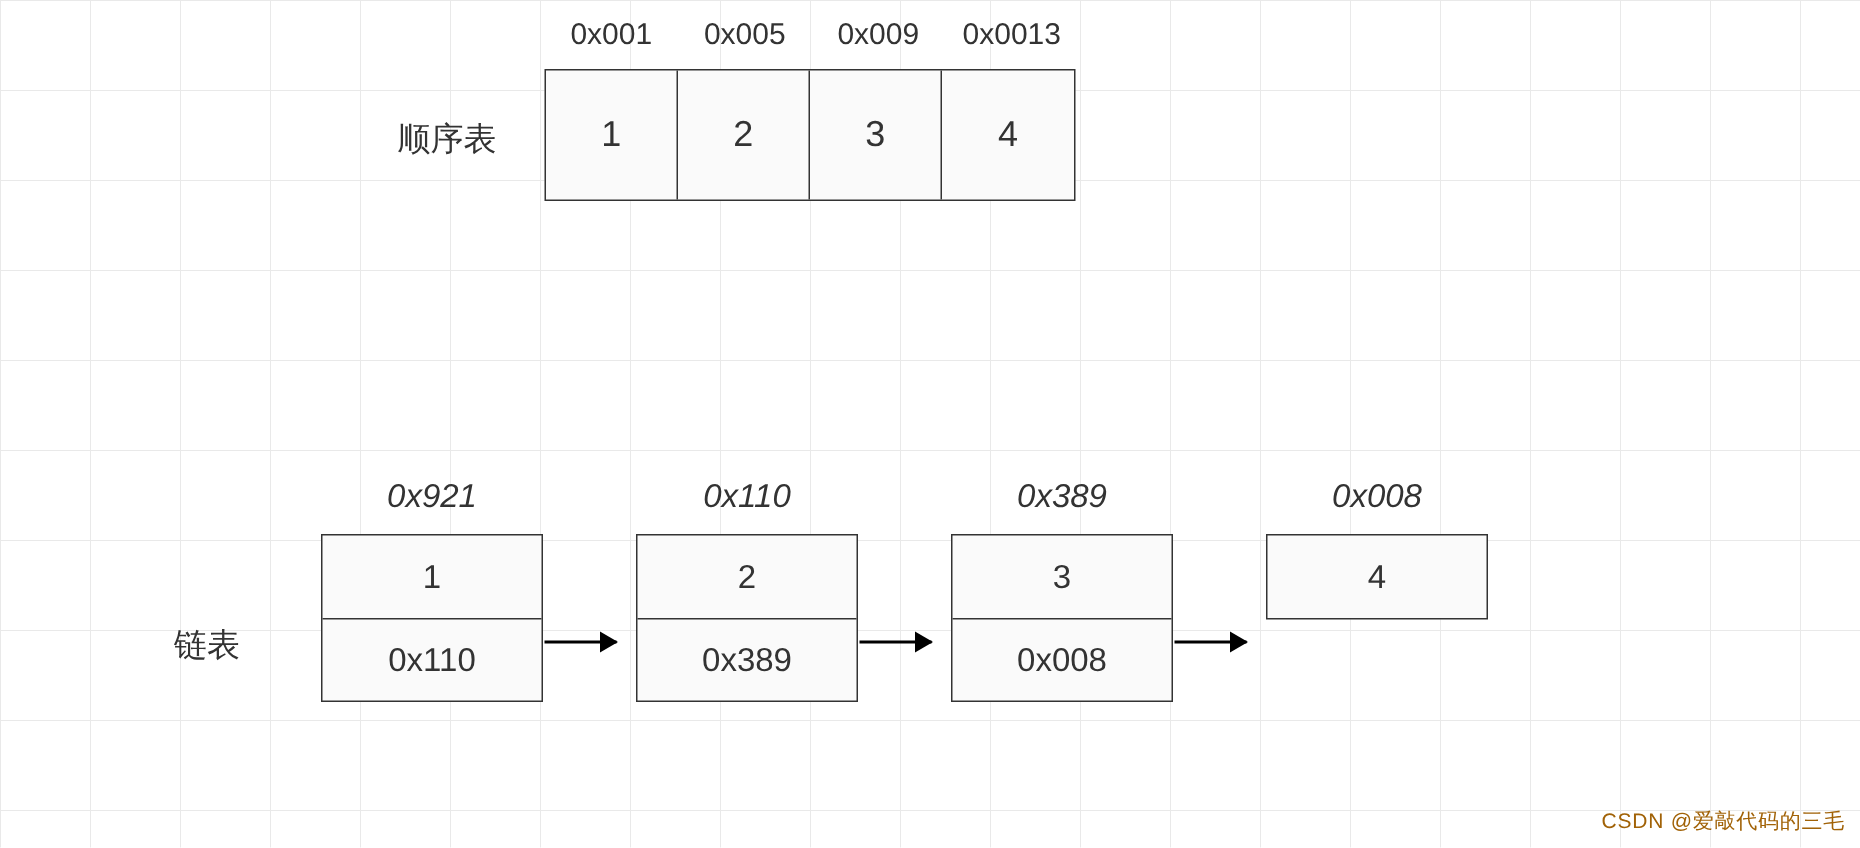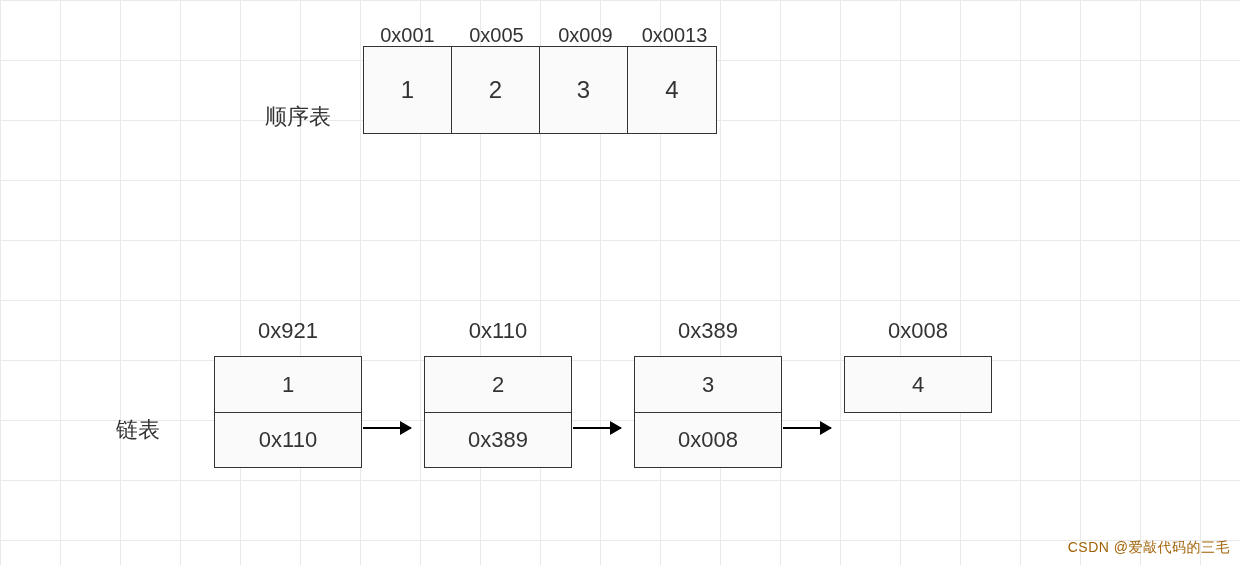--- a/index.html
+++ b/index.html
@@ -28,21 +28,20 @@
     font-size: 22px;
     color: #333;
   }
 
   
   .array-addr-row {
     position: absolute;
     top: 12px;
     left: 363px;
     display: flex;
-    margin-top: 12px;
   }
   .array-addr-row > div {
     width: 89px;
     text-align: center;
     font-size: 20px;
     color: #333;
   }
   .array-cells {
     position: absolute;
     top: 46px;
@@ -78,20 +77,21 @@
     font-size: 22px;
     color: #333;
   }
   .node .ptr { border-top: 1px solid #333; }
   .node-addr {
     position: absolute;
     font-size: 22px;
     color: #333;
     text-align: center;
     width: 148px;
+    font-style: italic;
   }
 
   
   .arrow {
     position: absolute;
     height: 2px;
     background: #000;
   }
   .arrow::after {
     content: "";
@@ -111,21 +111,21 @@
     color: #a16207;
     letter-spacing: 0.5px;
   }
 </style>
 </head>
 <body>
 
 <div class="grid"></div>
 <div class="canvas">
 
-  <div class="label" style="top:78px; left:265px;margin-top:24px;">顺序表</div>
+  <div class="label" style="top:78px; left:265px;">顺序表</div>
 
   <div class="array-addr-row">
     <div>0x001</div>
     <div>0x005</div>
     <div>0x009</div>
     <div>0x0013</div>
   </div>
 
   <div class="array-cells">
     <div>1</div>

